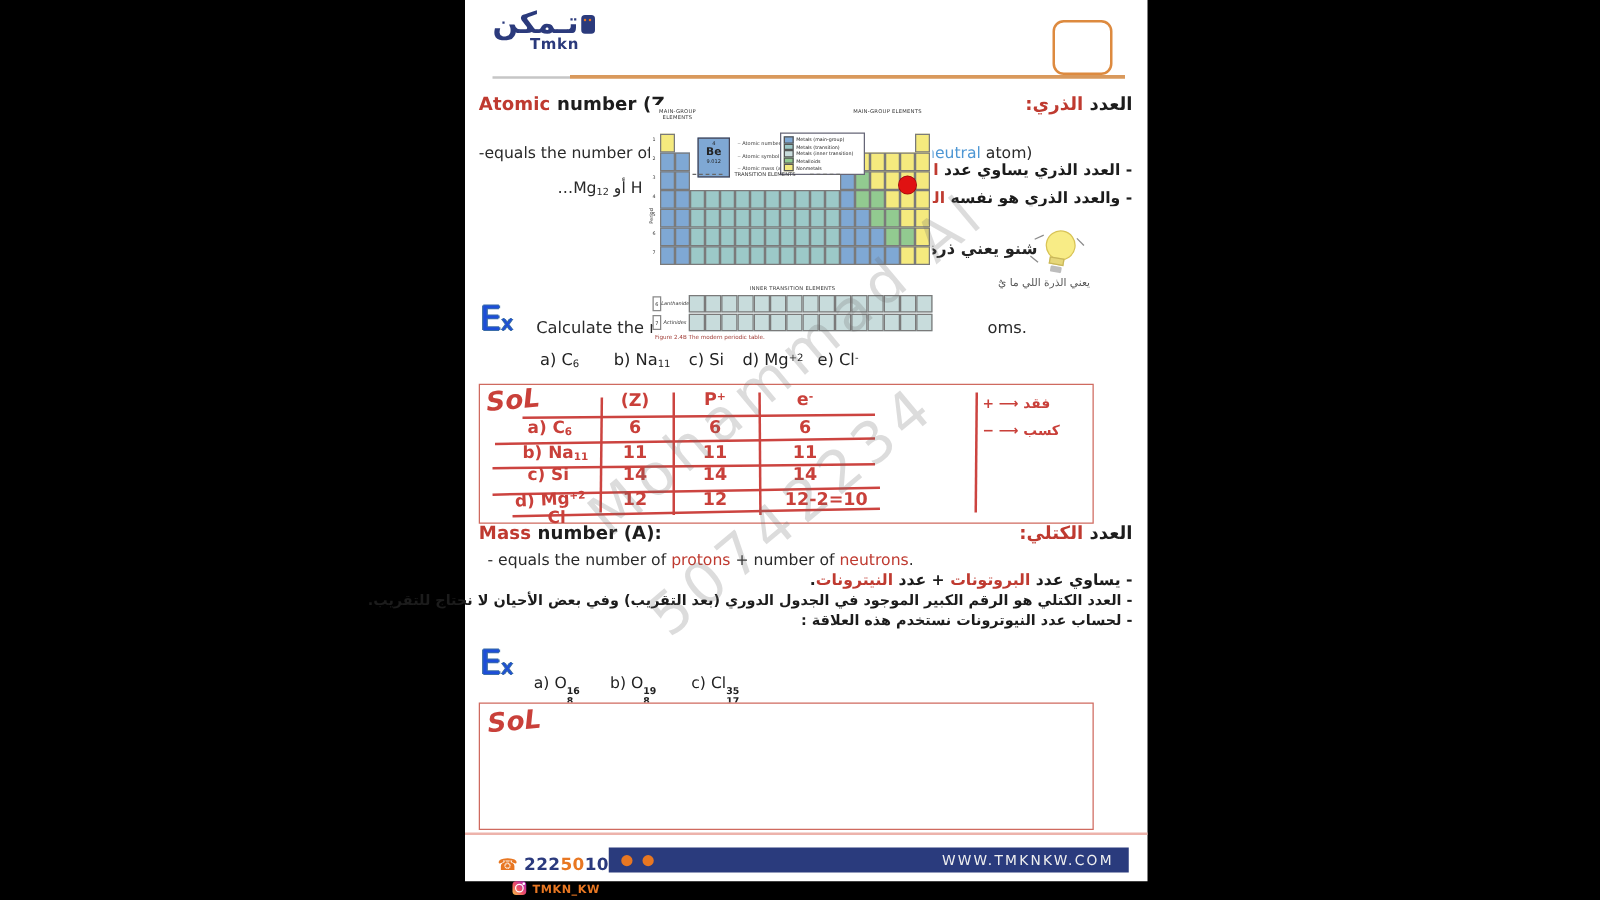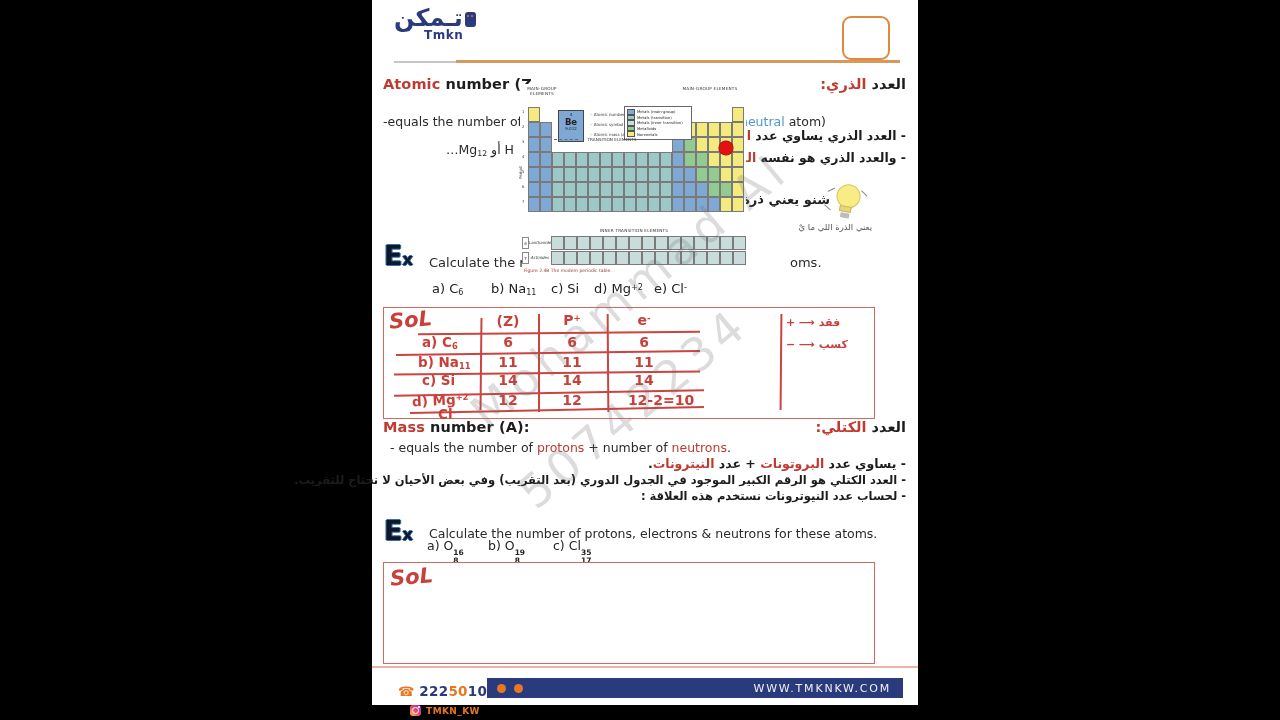--- a/index.html
+++ b/index.html
@@ -24,21 +24,21 @@
   .logo-en{font-size:12px;font-weight:700;color:#2b3a7c;margin:-2px 0 0 30px;letter-spacing:.5px;}
   .robot{display:inline-block;width:11px;height:15px;background:#2b3a7c;border-radius:3px;
          position:relative;vertical-align:middle;margin-left:2px;}
   .robot::before{content:"";position:absolute;left:2px;top:3px;width:2.5px;height:2.5px;
          background:#e87722;border-radius:50%;box-shadow:4px 0 0 #e87722;}
   .byline{width:546px;text-align:center;font-size:9px;letter-spacing:4px;color:#b9b9b9;}
   .corner-box{width:44px;height:40px;border:2.5px solid #dd8a3f;border-radius:9px;background:#fff;}
   .div-gray{height:2px;background:#c6c6c6;}
   .div-orange{height:3px;background:#d9995c;}
   
-  .exicon{font-weight:700;font-size:16px;color:#0f172a;
+  .exicon{font-weight:400;font-size:16px;color:#1d4ed8;
           text-shadow:1px 0 #3c6ea8,-1px 0 #3c6ea8,0 1px #3c6ea8,0 -1px #3c6ea8;}
   .exicon::first-letter{font-size:27px;}
   
   .bulb{width:36px;height:42px;transform:rotate(10deg);}
   .bulb .bc{width:22px;height:22px;border-radius:50%;background:#f8ec86;border:1px solid #d8c355;margin-left:7px;}
   .bulb .bn{width:10px;height:4px;background:#e6d77a;border:1px solid #c9b75a;margin:-2px auto 0;}
   .bulb .bb{width:9px;height:5px;background:#bdbdbd;margin:1px auto;border-radius:1px;}
   .bulb .r{position:absolute;width:8px;height:1.2px;background:#8a8a8a;}
   
   .hw{color:#c9403a;font-weight:600;}
@@ -436,21 +436,20 @@
   </div>
   <div class="abs ar-line" style="top:456px;font-size:12.5px;">
     <span>- يساوي عدد </span><span class="red">البروتونات</span><span> + عدد </span><span class="red">النيترونات</span><span>.</span>
   </div>
   <div class="abs ar-line" style="top:473px;font-size:11.5px;">- العدد الكتلي هو الرقم الكبير الموجود في الجدول الدوري (بعد التقريب) وفي بعض الأحيان لا نحتاج للتقريب.</div>
   <div class="abs" style="left:12px;right:12px;top:489px;display:flex;direction:rtl;justify-content:space-between;align-items:center;">
     <span class="ar-line" style="position:static;font-size:11.5px;">- لحساب عدد النيوترونات نستخدم هذه العلاقة :</span>
   </div>
 
   <div class="abs exicon" style="left:12px;top:515px;">Ex</div>
-  <div class="abs body-en" style="left:57px;top:526px;">Calculate the number of protons, electrons &amp; neutrons for these atoms.</div>
   <div class="abs" style="left:0;top:538px;width:546px;height:18px;font-size:12.5px;color:#222;">
     <span class="abs" style="left:55px;"><span>a) O</span><span class="iso">
             <span>16</span>
             <span>8</span>
           </span></span>
     <span class="abs" style="left:116px;"><span>b) O</span><span class="iso">
             <span>19</span>
             <span>8</span>
           </span></span>
     <span class="abs" style="left:181px;"><span>c) Cl</span><span class="iso">

